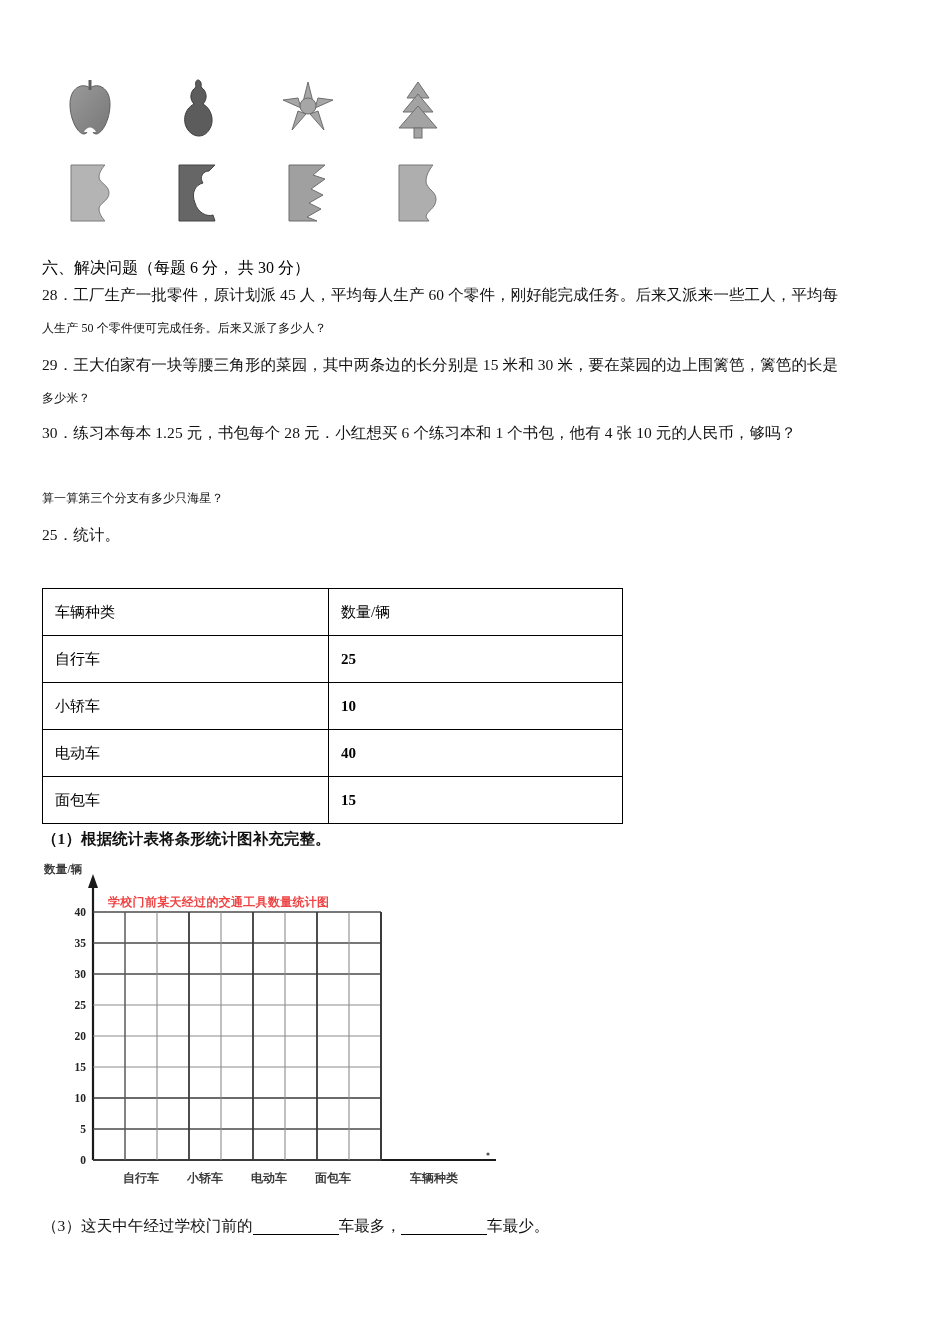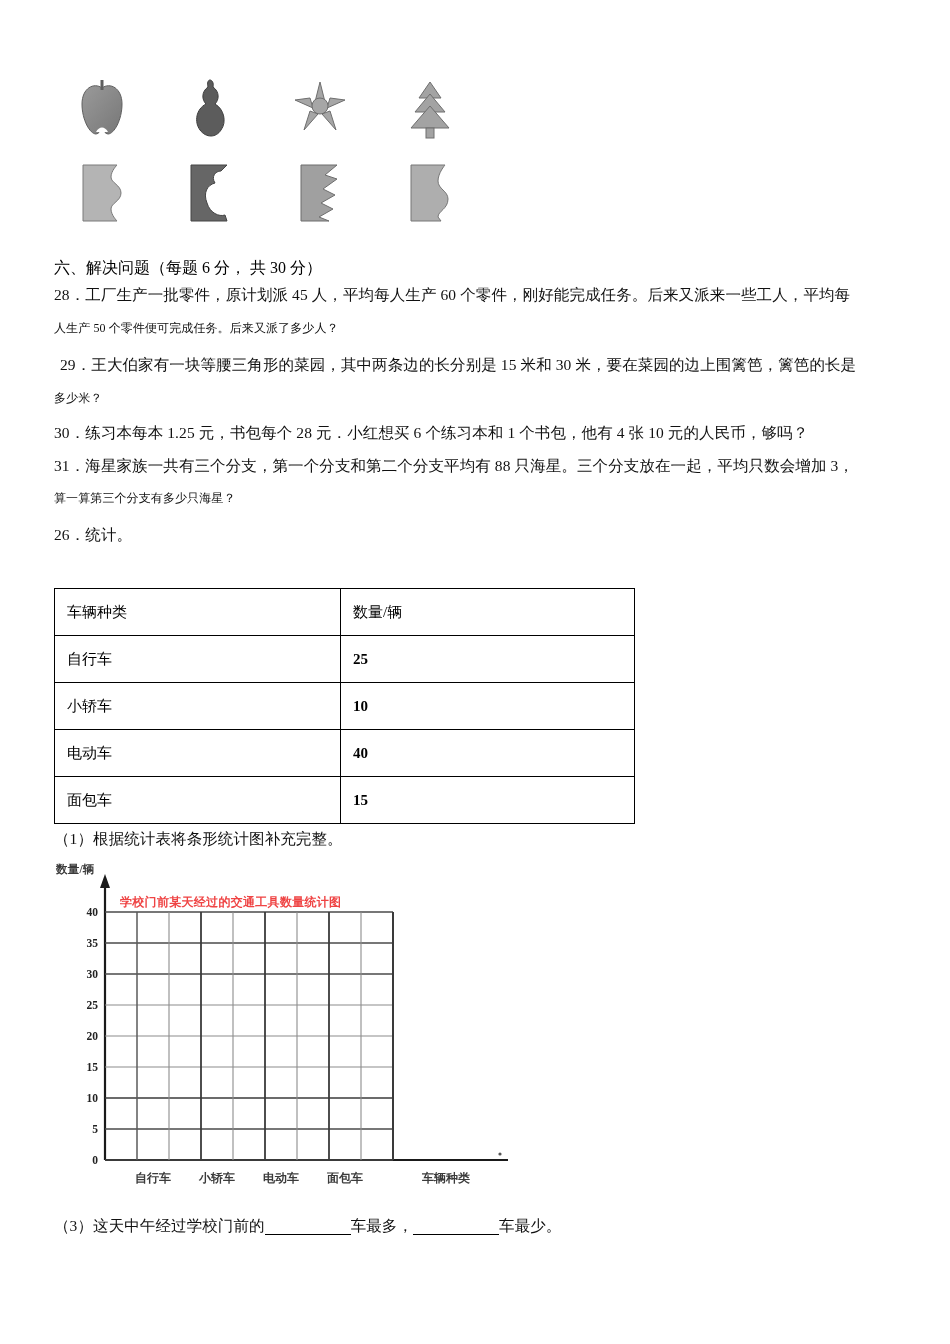--- a/index.html
+++ b/index.html
@@ -11,21 +11,21 @@
     width: 950px;
     height: 1344px;
     position: relative;
     font-family: "Liberation Serif", "DejaVu Serif", serif;
     color: #000;
     overflow: hidden;
   }
 
   .page {
     position: absolute;
-    left: 12px; top: 0;
+    left: 0; top: 0;
     width: 806px;
     height: 1344px;
   }
 
   
   .figures {
     position: absolute;
     left: 45px;
     top: 78px;
     width: 420px;
@@ -65,28 +65,28 @@
     left: 42px;
     top: 258px;
     font-size: 16px;
     font-weight: 400;
   }
   .q { position: absolute; left: 42px; font-size: 15.5px; text-align: right; }
   .q-cont { position: absolute; left: 42px; font-size: 12px; }
 
   #q28a { top: 287px; left: 42px; }
   #q28b { top: 322px; left: 42px; }
-  #q29a { top: 357px; left: 42px; margin-left: 6px; }
+  #q29a { top: 357px; left: 42px; }
   #q29b { top: 392px; left: 42px; }
   #q30  { top: 425px; left: 42px; }
   #q31a { top: 458px; left: 42px; }
   #q31b { top: 492px; left: 42px; }
   #q32  { top: 527px; left: 42px; }
   #q32lead { top: 558px; left: 42px; }
-  #sub1 { top: 831px; left: 42px; }
+  #sub1 { top: 831px; left: 42px; font-weight: bold; }
   #sub2 { top: 1218px; left: 42px; }
 
   
   .tbl {
     position: absolute;
     left: 42px;
     top: 588px;
     width: 532px;
     border-collapse: collapse;
     table-layout: fixed;
@@ -227,24 +227,23 @@
   <div class="sec-head">六、解决问题（每题 6 分， 共 30 分）</div>
 
   <div class="txt q" id="q28a">28．工厂生产一批零件，原计划派 45 人，平均每人生产 60 个零件，刚好能完成任务。后来又派来一些工人，平均每</div>
   <div class="txt q-cont" id="q28b">人生产 50 个零件便可完成任务。后来又派了多少人？</div>
 
   <div class="txt q" id="q29a">29．王大伯家有一块等腰三角形的菜园，其中两条边的长分别是 15 米和 30 米，要在菜园的边上围篱笆，篱笆的长是</div>
   <div class="txt q-cont" id="q29b">多少米？</div>
 
   <div class="txt q" id="q30">30．练习本每本 1.25 元，书包每个 28 元．小红想买 6 个练习本和 1 个书包，他有 4 张 10 元的人民币，够吗？</div>
 
-  <div class="txt q" id="q31a">31．海星家族一共有三个分支，第一个分支和第二个分支平均有 88 只海星。三个分支放在一起，平均只数会增加 3，</div>
   <div class="txt q-cont" id="q31b">算一算第三个分支有多少只海星？</div>
 
-  <div class="txt q" id="q32">26．统计。</div>
+  <div class="txt q" id="q32">25．统计。</div>
 
   <table class="tbl">
     <tbody>
       <tr class="head">
         <td class="c1">车辆种类</td>
         <td class="c2">数量/辆</td>
       </tr>
       <tr>
         <td class="c1">自行车</td>
         <td class="c2">25</td>

